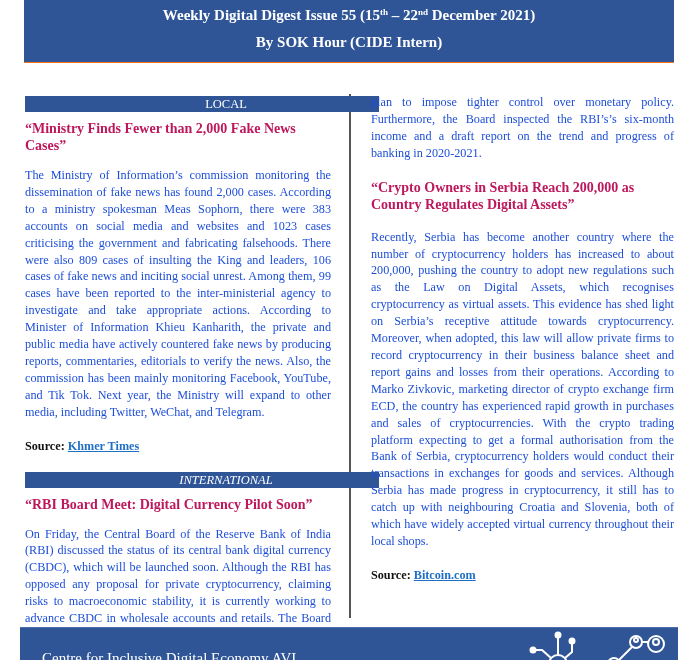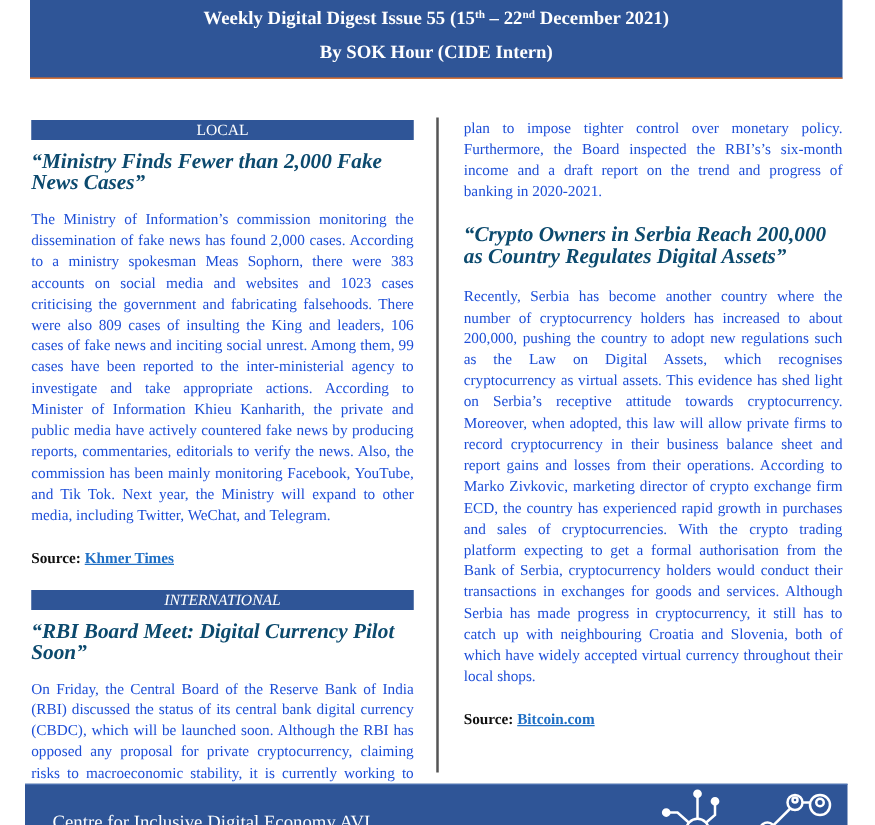--- a/index.html
+++ b/index.html
@@ -21,23 +21,23 @@
 
   .divider {
     position: absolute; left: 349px; top: 94px; width: 2px; height: 524px; background: #555555;
   }
   .col { position: absolute; font-size: 12.2px; line-height: 16.9px; }
   .col-left { left: 25px; top: 96px; width: 306px; }
   .col-right { left: 371px; top: 94px; width: 303px; }
 
   .section-bar {
     background: #2f5597; color: #ffffff; text-align: center;
-    height: 16px; line-height: 16px; font-size: 12.5px; width: 306px;
+    height: 16px; line-height: 16px; font-size: 12.5px; width: 306px; padding-left: 48px;
   }
-  .headline { font-weight: bold; font-size: 17px; line-height: 17px; color: #0c4a6e; font-style: italic; }
+  .headline { font-weight: bold; font-size: 14px; line-height: 17px; color: #be185d; }
   .para { text-align: justify; color: #1d4ed8; }
   .source { font-weight: bold; color: #111111; }
   .source a { color: #1f6fc5; text-decoration: underline; font-weight: bold; }
 
   .footer {
     position: absolute; left: 20px; top: 627px; width: 658px; height: 40px;
     background: #2f5597; border-top: 1px solid #4a6fb0;
   }
   .footer .org {
     position: absolute; left: 22px; top: 22px; color: #ffffff; font-size: 15px; white-space: nowrap;

